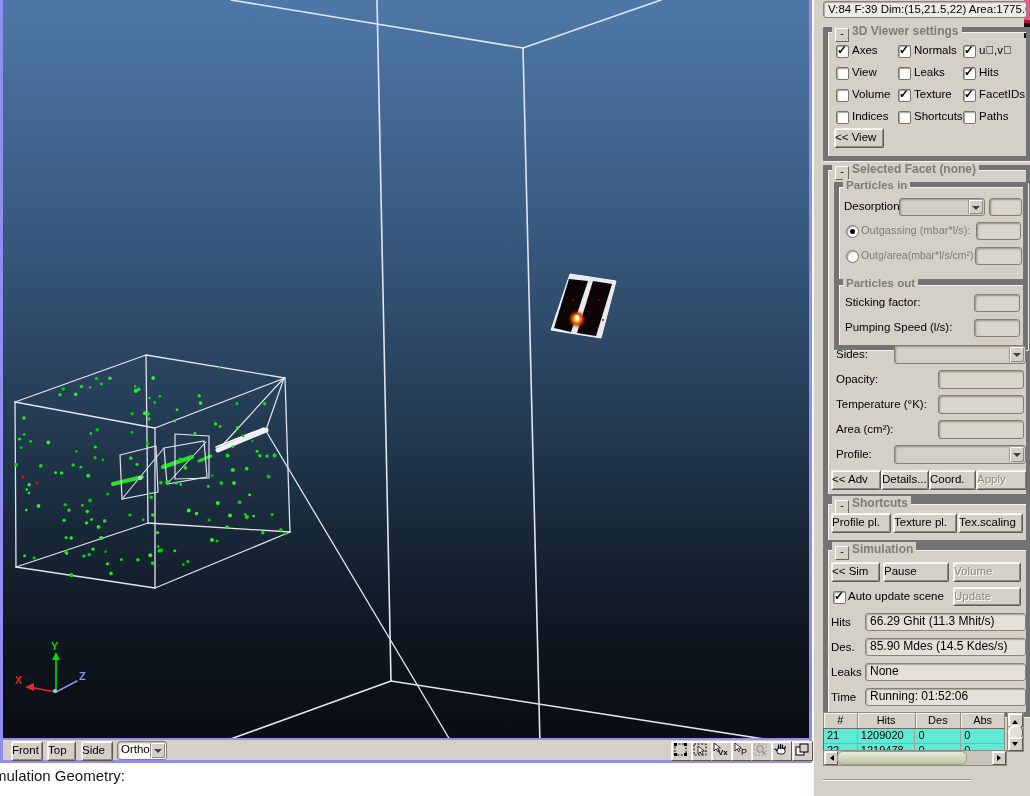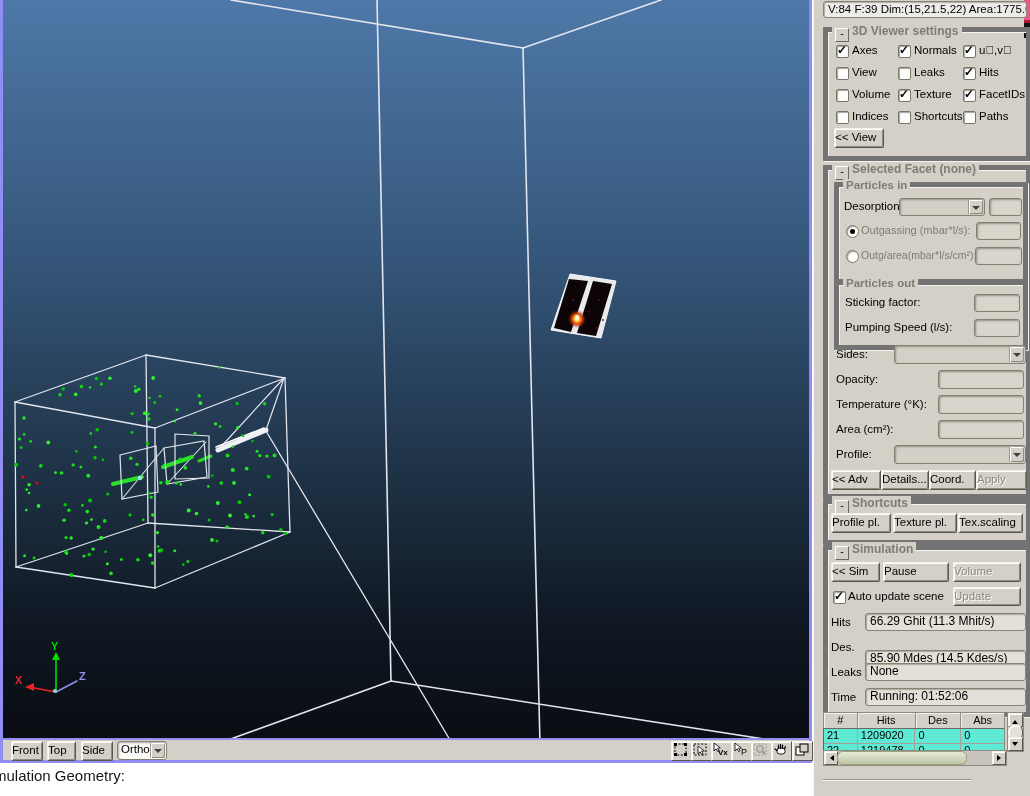--- a/index.html
+++ b/index.html
@@ -467,21 +467,21 @@
     <div class="btn" style="left:55px;top:12px;width:64px">Pause</div>
     <div class="btn disabled" style="left:125px;top:12px;width:66px">Volume</div>
 
     <span class="checkbox checked" style="left:5px;top:41px"></span>
     <span class="lbl" style="left:20px;top:40px">Auto update scene</span>
     <div class="btn disabled" style="left:125px;top:37px;width:66px;height:17px">Update</div>
 
     <span class="lbl" style="left:3px;top:66px">Hits</span>
     <div class="field" style="left:37px;top:63px;width:155px;height:16px">66.29 Ghit (11.3 Mhit/s)</div>
     <span class="lbl" style="left:3px;top:91px">Des.</span>
-    <div class="field" style="left:37px;top:100px;width:155px;height:16px">85.90 Mdes (14.5 Kdes/s)</div>
+    <div class="field" style="left:37px;top:88px;width:155px;height:16px">85.90 Mdes (14.5 Kdes/s)</div>
     <span class="lbl" style="left:3px;top:116px">Leaks</span>
     <div class="field" style="left:37px;top:113px;width:155px;height:16px">None</div>
     <span class="lbl" style="left:3px;top:141px">Time</span>
     <div class="field" style="left:37px;top:138px;width:155px;height:16px">Running: 01:52:06</div>
   </div>
 
   <div class="dtable" style="left:9px;top:712px;width:182px">
     <div class="hrow">
       <div class="hcell" style="width:33px">#</div>
       <div class="hcell" style="width:57px">Hits</div>

